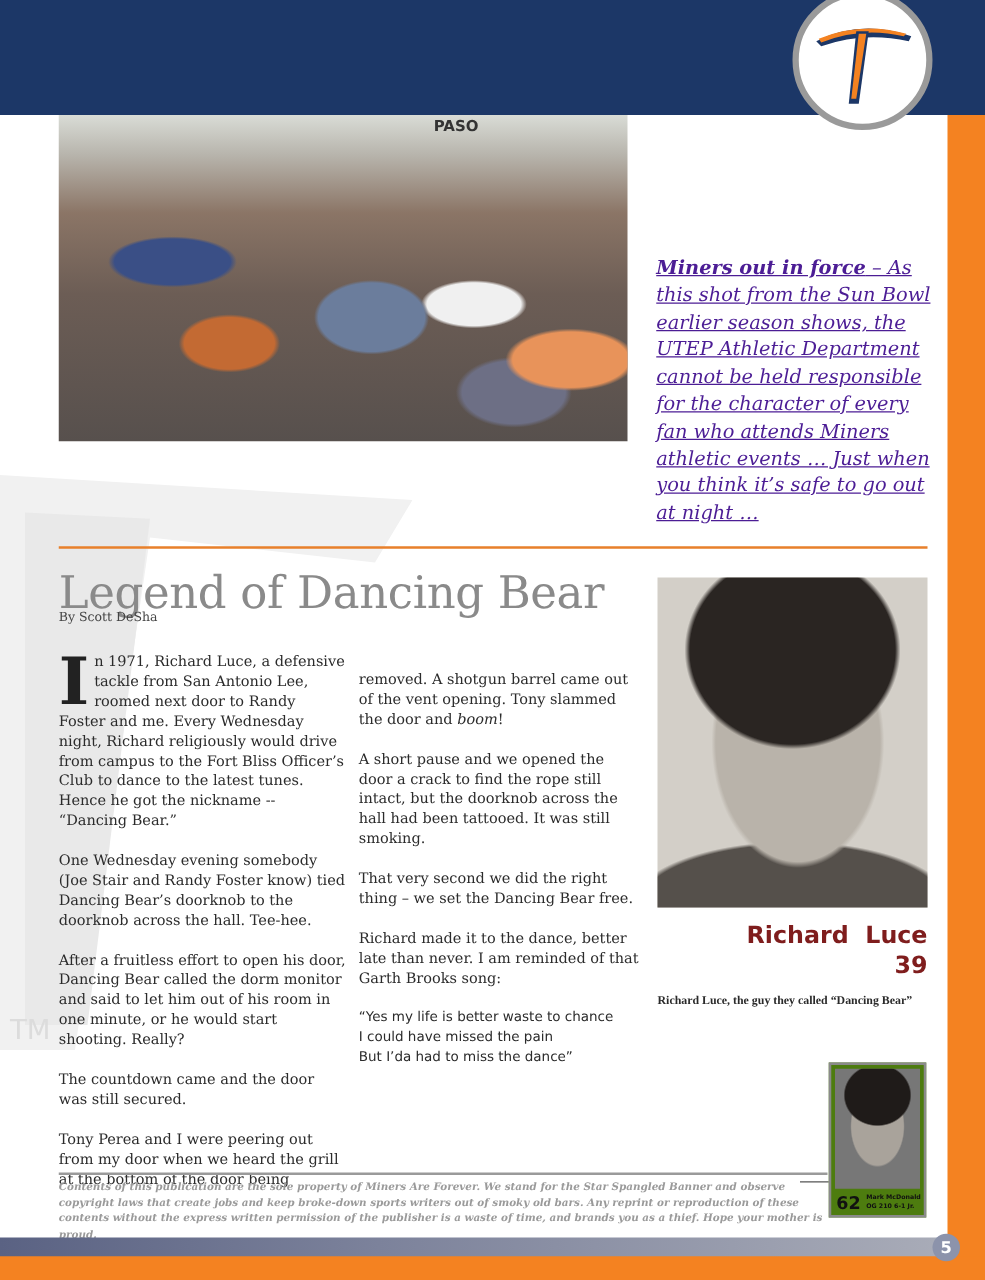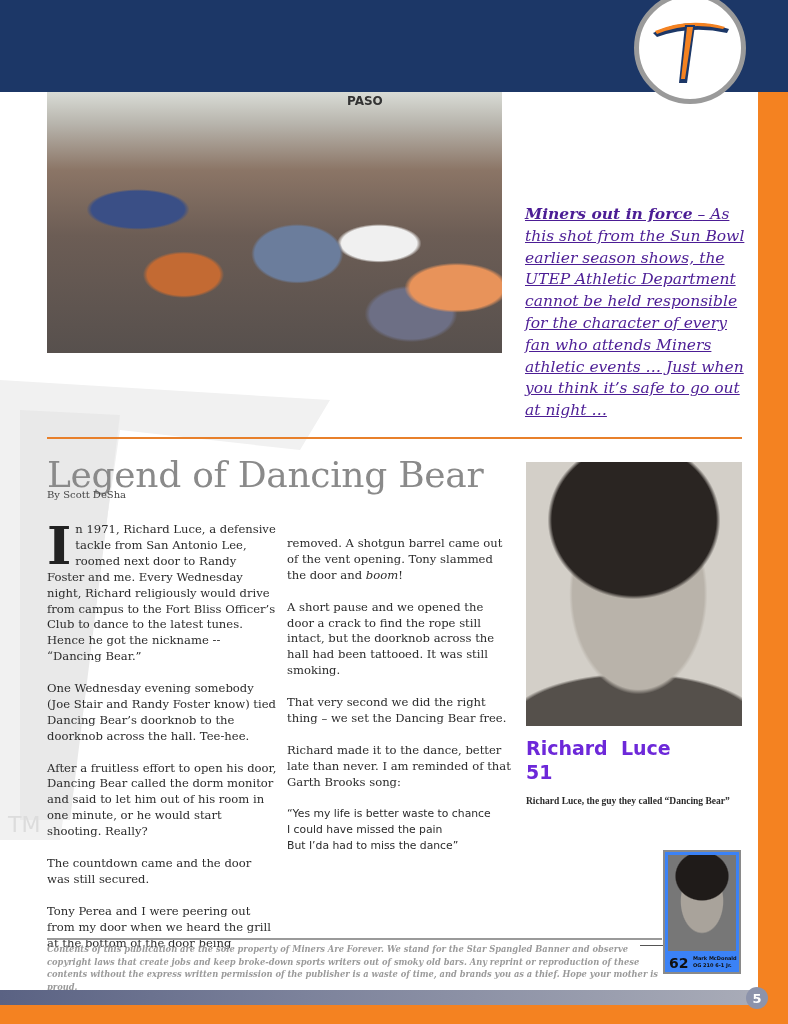--- a/index.html
+++ b/index.html
@@ -94,32 +94,32 @@
   .author-note { font-style: italic; }
   .portrait {
     position: absolute; left: 526px; top: 462px; width: 216px; height: 264px;
     background:
       radial-gradient(ellipse 40% 30% at 50% 22%, #2a2522 0 95%, transparent 100%),
       radial-gradient(ellipse 32% 38% at 52% 50%, #b9b3aa 0 95%, transparent 100%),
       radial-gradient(ellipse 60% 20% at 50% 100%, #55504b 0 95%, transparent 100%),
       #d3cfc8;
   }
   .portrait-name {
-    position: absolute; left: 526px; top: 736px; width: 216px; text-align: left;
+    position: absolute; left: 526px; top: 736px; width: 216px; text-align: right;
     font-family: "DejaVu Sans", sans-serif; font-weight: bold; font-size: 19px;
-    line-height: 24px; color: #6d28d9;
+    line-height: 24px; color: #7f1d1d;
   }
   .portrait-caption {
     position: absolute; left: 526px; top: 795px; width: 220px;
     font-family: Liberation Serif, serif; font-weight: bold; font-size: 9.5px;
     line-height: 13px; color: #2a2a2a;
   }
   .card {
     position: absolute; left: 663px; top: 850px; width: 78px; height: 124px;
-    border: 2px solid #8a8a8a; background: #3b82f6; box-sizing: border-box;
+    border: 2px solid #8a8a8a; background: #4d7c0f; box-sizing: border-box;
   }
   .card .card-photo {
     position: absolute; left: 3px; top: 3px; width: 68px; height: 96px;
     background:
       radial-gradient(ellipse 40% 26% at 50% 22%, #1f1b19 0 95%, transparent 100%),
       radial-gradient(ellipse 32% 34% at 50% 48%, #a9a39b 0 95%, transparent 100%),
       #777;
   }
   .card .card-num {
     position: absolute; left: 4px; top: 103px;
@@ -186,21 +186,21 @@
   <p><span>removed. A shotgun barrel came out of the vent opening. Tony slammed the door and </span><i>boom</i><span>!</span></p>
   <p>A short pause and we opened the door a crack to find the rope still intact, but the doorknob across the hall had been tattooed. It was still smoking.</p>
   <p>That very second we did the right thing – we set the Dancing Bear free.</p>
   <p>Richard made it to the dance, better late than never. I am reminded of that Garth Brooks song:</p>
   <p class="lyrics"><span>“Yes my life is better waste to chance</span><br><span> I could have missed the pain</span><br><span> But I’da had to miss the dance”</span></p>
 </div>
 
 <div class="portrait"></div>
 <div class="portrait-name">
   <div style="white-space:pre">Richard  Luce</div>
-  <div>51</div>
+  <div>39</div>
 </div>
 <div class="portrait-caption">Richard Luce, the guy they called “Dancing Bear”</div>
 
 <div class="card-connector"></div>
 <div class="card">
   <div class="card-photo"></div>
   <div class="card-num">62</div>
   <div class="card-info">
     <div>Mark McDonald</div>
     <div>OG 210 6-1 Jr.</div>

